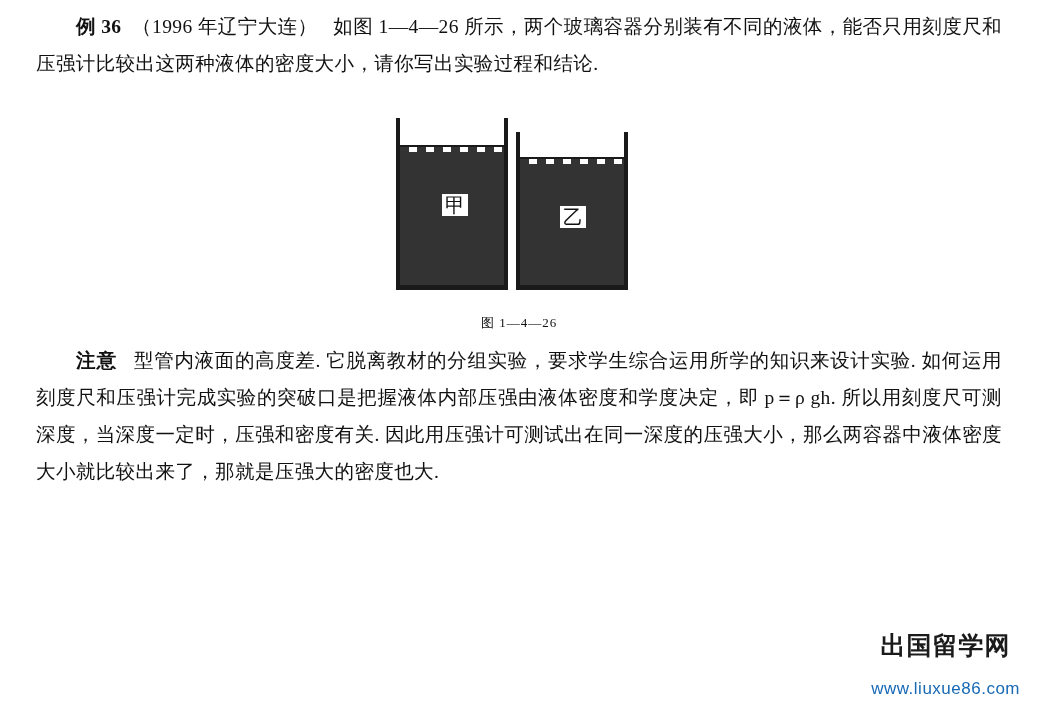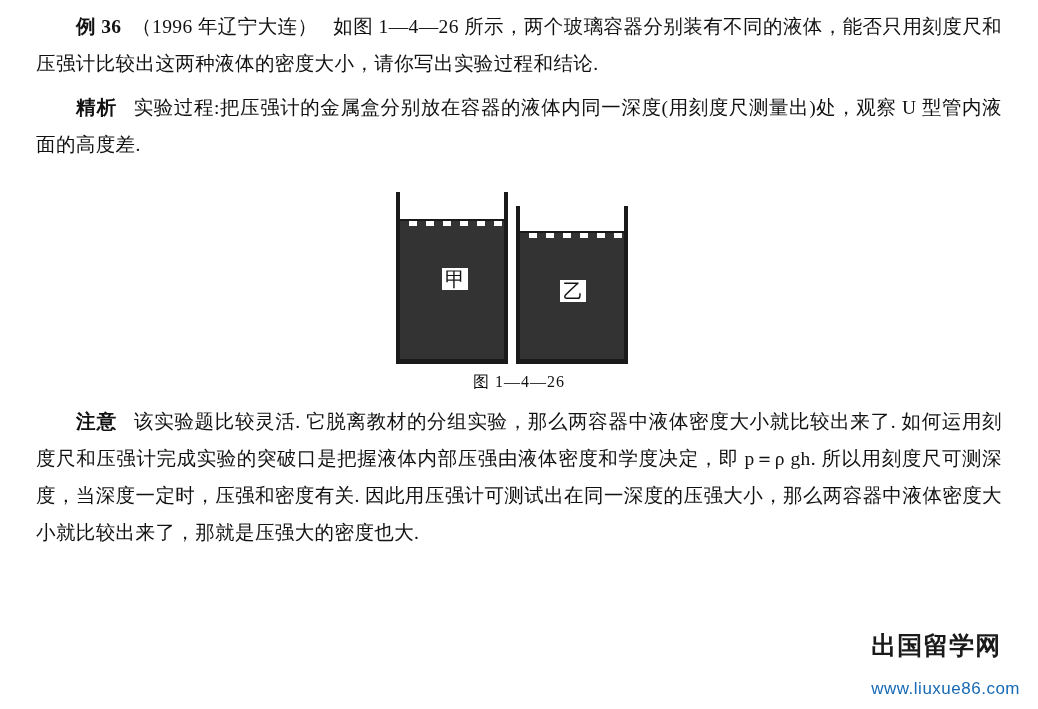--- a/index.html
+++ b/index.html
@@ -122,30 +122,31 @@
     font-size: 20px;
     font-family: "Liberation Serif", "DejaVu Serif", serif;
     color: #111;
     background: #ffffff;
     padding: 1px 3px;
     line-height: 1;
   }
   .label-a { left: 42px; top: 76px; }
   .label-b { left: 40px; top: 74px; }
   .fig-caption {
-    margin-top: 8px;
-    font-size: 16px;
+    margin-top: 24px;
+    font-size: 13px;
     letter-spacing: 1px;
   }
 
   
   .watermark {
     position: absolute;
     right: 18px;
     bottom: 10px;
+    text-align: center;
     line-height: 1.15;
   }
   .wm-main {
     font-size: 25px;
     font-weight: bold;
     color: #1a1a1a;
     font-family: "Liberation Serif", "DejaVu Serif", serif;
     letter-spacing: 1px;
   }
   .wm-sub {
@@ -161,23 +162,20 @@
 <body>
 
 <div class="page">
 
   <p class="para indent">
     <span class="lead-ex">例 36</span><span>&nbsp;&nbsp;</span><span>（1996 年辽宁大连）</span><span>&nbsp;&nbsp;&nbsp;</span><span>如图 1—4—26 所示，两个玻璃容器分别装有不同的液体，能否只用刻度尺和压强计比较出这两种液体的密度大小，请你写出实验过程和结论.</span>
   </p>
 
   <div class="gap-sm"></div>
 
-  <p class="para indent">
-    <span class="lead">精析</span><span>&nbsp;&nbsp;&nbsp;</span><span>实验过程:把压强计的金属盒分别放在容器的液体内同一深度(用刻度尺测量出)处，观察 U 型管内液面的高度差.</span>
-  </p>
 
   <div class="gap-sm"></div>
 
 
   <div class="figure-wrap">
     <div class="figure">
       <div class="beaker beaker-a">
         <div class="liquid liquid-a">
           <div class="liquid-top"></div>
           <div class="dashes"></div>
@@ -191,21 +189,21 @@
         </div>
         <div class="label-char label-b">乙</div>
       </div>
     </div>
     <div class="fig-caption">图 1—4—26</div>
   </div>
 
   <div class="gap-md"></div>
 
   <p class="para indent">
-    <span class="lead">注意</span><span>&nbsp;&nbsp;&nbsp;</span><span>该实验题比较灵活. 它脱离教材的分组实验，那么两容器中液体密度大小就比较出来了. 如何运用刻度尺和压强计完成实验的突破口是把握液体内部压强由液体密度和学度决定，即</span><span>&nbsp;</span><span class="italic">p＝ρ gh.</span><span>&nbsp;</span><span>所以用刻度尺可测深度，当深度一定时，压强和密度有关. 因此用压强计可测试出在同一深度的压强大小，那么两容器中液体密度大小就比较出来了，那就是压强大的密度也大.</span>
+    <span class="lead">注意</span><span>&nbsp;&nbsp;&nbsp;</span><span>型管内液面的高度差. 它脱离教材的分组实验，要求学生综合运用所学的知识来设计实验. 如何运用刻度尺和压强计完成实验的突破口是把握液体内部压强由液体密度和学度决定，即</span><span>&nbsp;</span><span class="italic">p＝ρ gh.</span><span>&nbsp;</span><span>所以用刻度尺可测深度，当深度一定时，压强和密度有关. 因此用压强计可测试出在同一深度的压强大小，那么两容器中液体密度大小就比较出来了，那就是压强大的密度也大.</span>
   </p>
 
   <div class="watermark">
     <div class="wm-main">出国留学网</div>
     <div class="wm-sub">www.liuxue86.com</div>
   </div>
 
 </div>
 
 </body></html>

